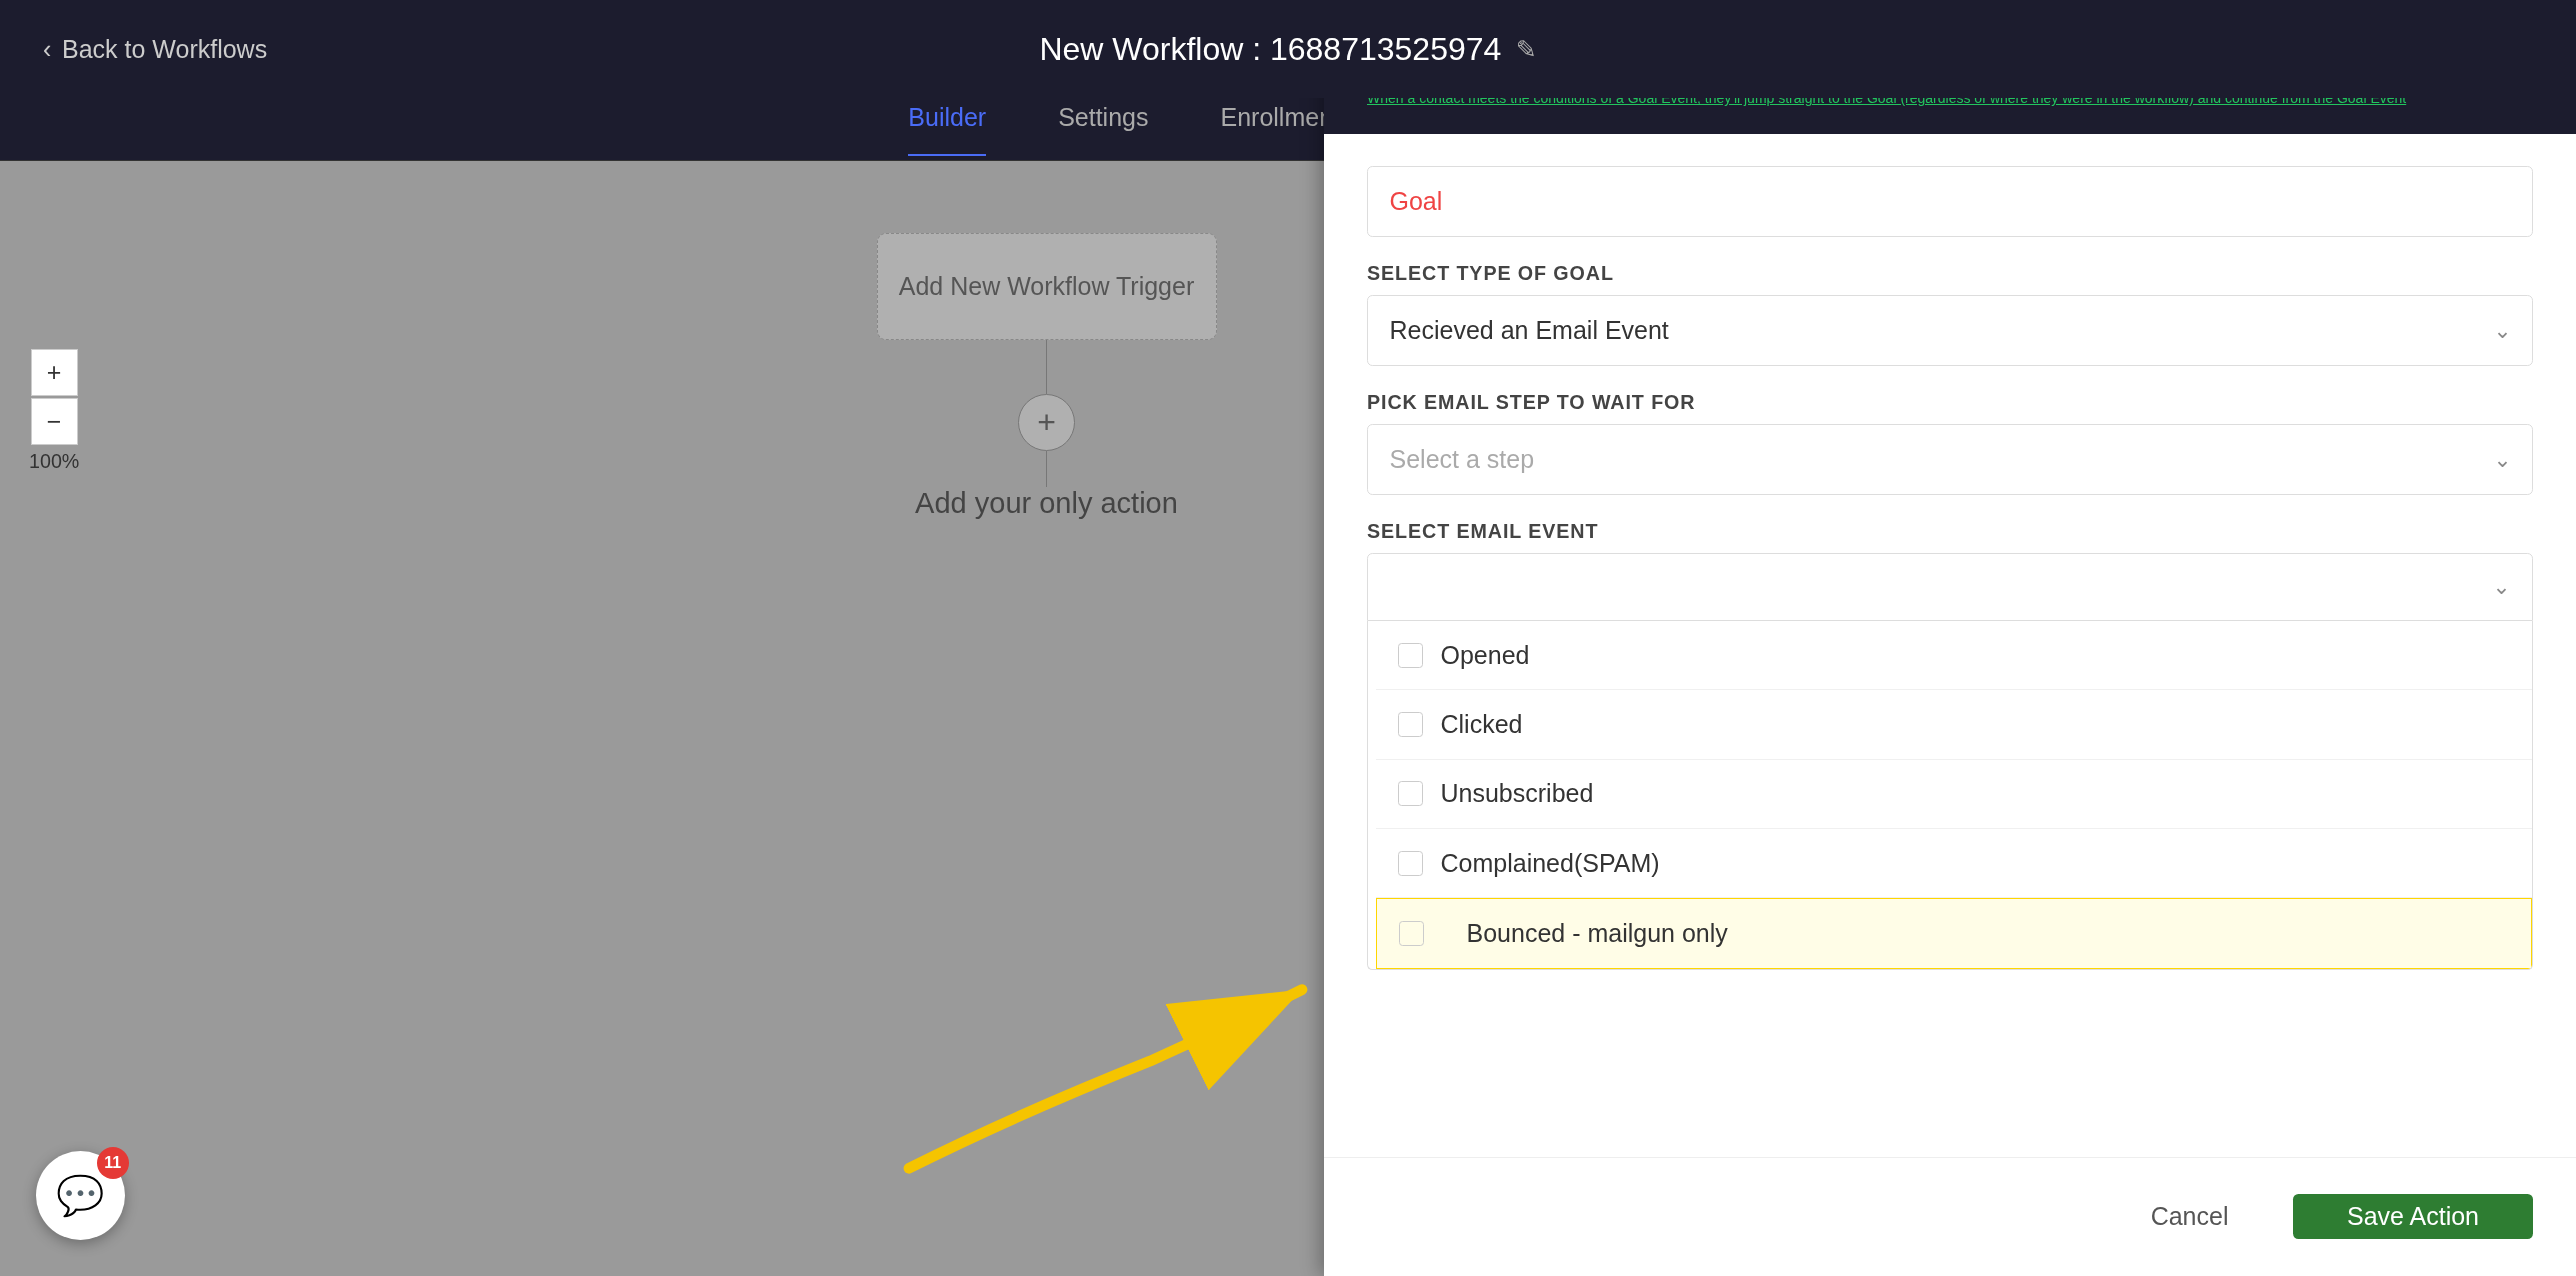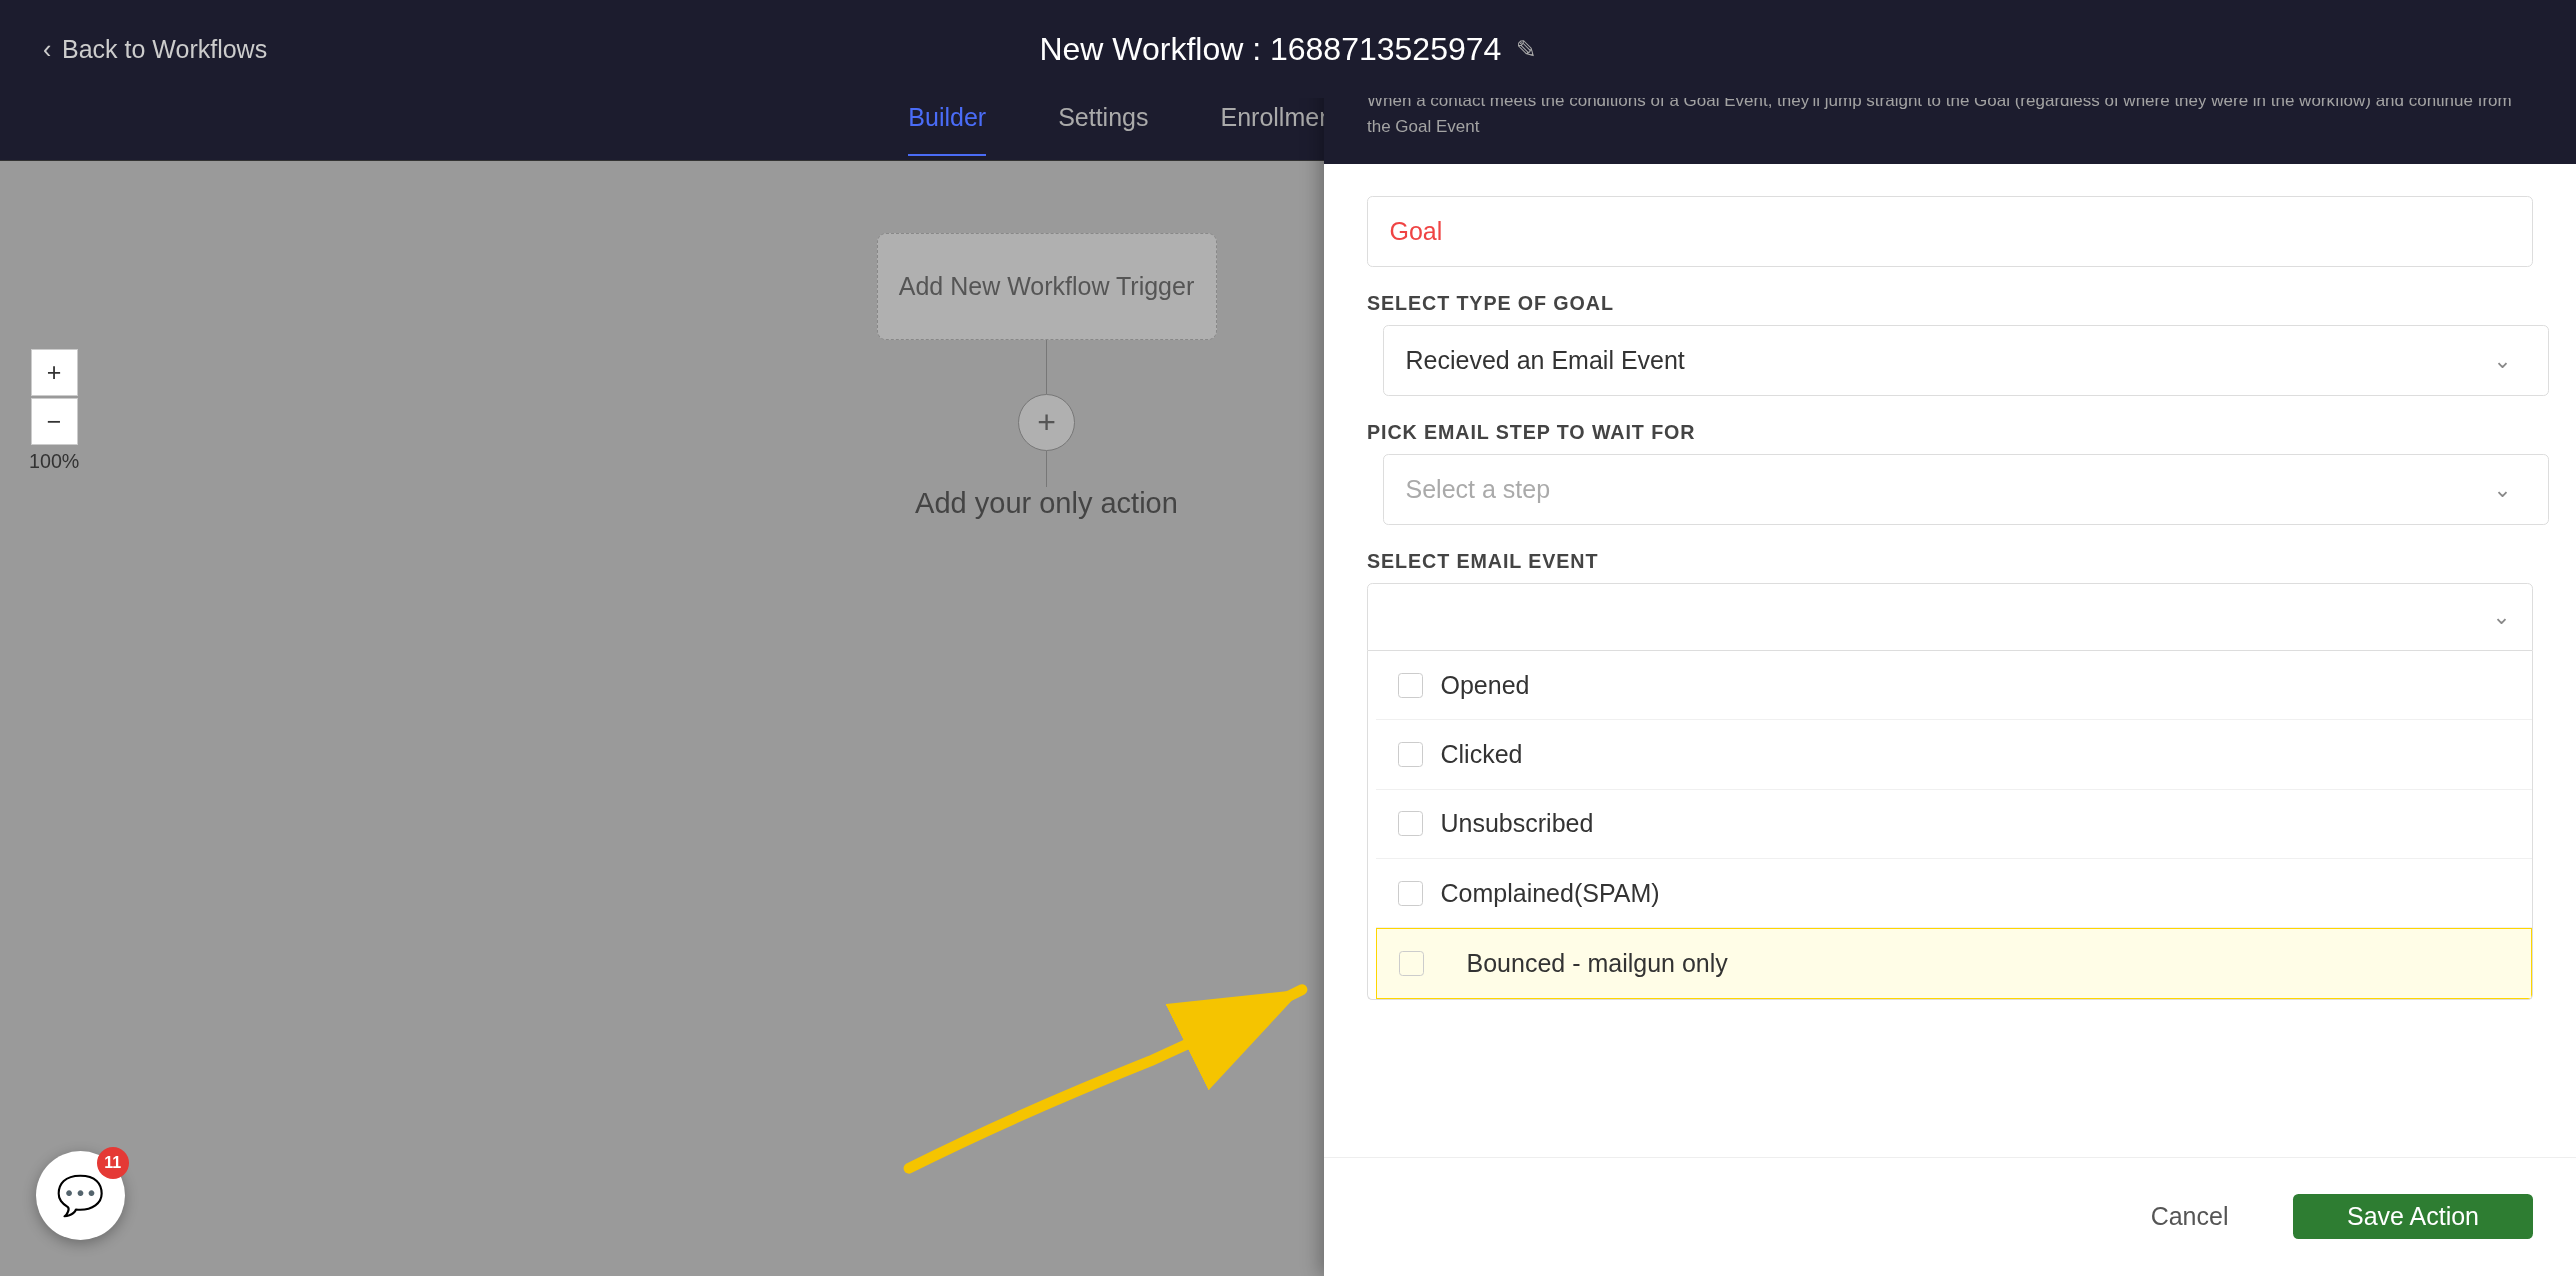--- a/index.html
+++ b/index.html
@@ -184,23 +184,24 @@
       padding: 32px 43px 25px;
       position: relative;
     }
     .panel-title {
       color: white;
       font-size: 36px;
       font-weight: 600;
       margin-bottom: 14.3px;
     }
     .panel-description {
-      color: #a3a3a3;
-      font-size: 17px;
+      color: #22c55e;
+      font-size: 14px;
       line-height: 1.5;
+      text-decoration: underline;
     }
     .panel-close {
       position: absolute;
       top: 25px;
       right: 36px;
       color: #aaa;
       font-size: 36px;
       cursor: pointer;
       background: none;
       border: none;
@@ -239,21 +240,20 @@
       border-radius: 5.4px;
       font-size: 25px;
       color: #333;
       background: #fff;
       outline: none;
       appearance: none;
       cursor: pointer;
       display: flex;
       align-items: center;
       justify-content: space-between;
-      margin-left: 16px;
     }
     .select-wrapper {
       position: relative;
     }
     .select-chevron {
       position: absolute;
       right: 21.5px;
       top: 50%;
       transform: translateY(-50%);
       color: #888;

